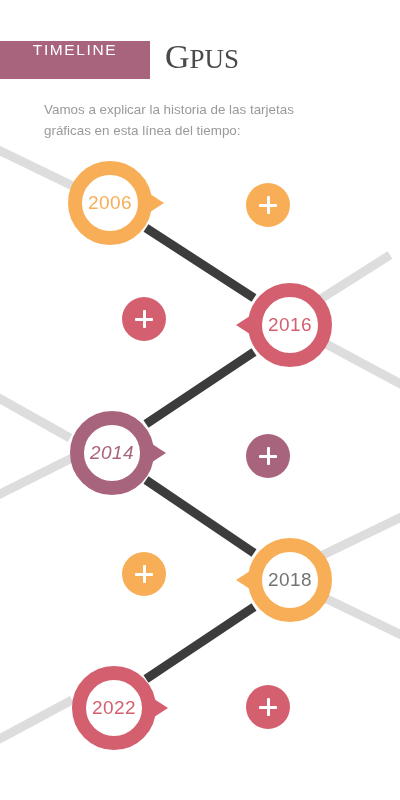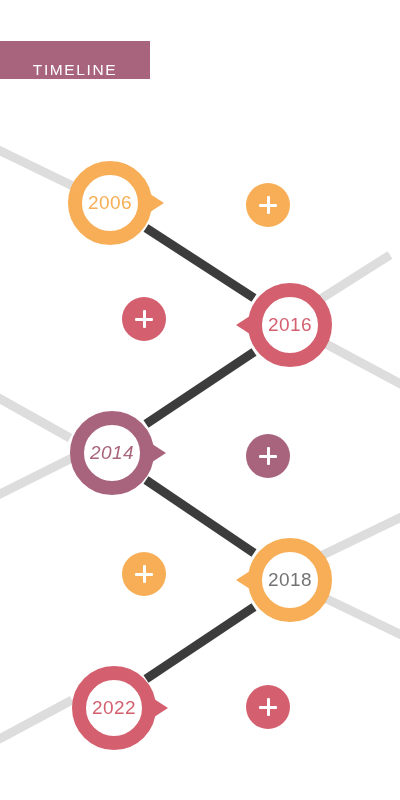--- a/index.html
+++ b/index.html
@@ -33,21 +33,21 @@
     background: transparent;
   }
   .timeline-badge {
     position: absolute;
     left: 0;
     top: 41px;
     width: 150px;
     height: 38px;
     background: #a9647d;
     display: flex;
-    align-items: flex-end;
+    align-items: flex-start;
     justify-content: center;
   }
   .timeline-badge-label {
     color: #ffffff;
     font-size: 15.5px;
     letter-spacing: 1.6px;
     font-family: "Liberation Sans", sans-serif;
     font-weight: 400;
   }
   .logo-text {
@@ -190,20 +190,24 @@
         <line x1="254" y1="352" x2="146" y2="424" stroke="#3c3c3c" stroke-width="9" stroke-linecap="butt"></line>
         <line x1="146" y1="480" x2="254" y2="553" stroke="#3c3c3c" stroke-width="9" stroke-linecap="butt"></line>
         <line x1="254" y1="607" x2="146" y2="679" stroke="#3c3c3c" stroke-width="9" stroke-linecap="butt"></line>
       </g>
   </svg>
 
   <div class="header">
     <div class="timeline-badge">
       <span class="timeline-badge-label">TIMELINE</span>
     </div>
+    <div class="logo-text">
+      <span class="lead">G</span><span class="rest">PUS</span>
+    </div>
+    <div class="subtitle">Vamos a explicar la historia de las tarjetas gráficas en esta línea del tiempo:</div>
   </div>
 
   <div id="nodes-layer">
       <div class="node" style="left: 68px; top: 161px;">
         <div class="node-tail right" style="border-left-color: rgb(247, 174, 86);"></div>
         <div class="node-ring" style="border-color: rgb(247, 174, 86);"></div>
         <div class="node-year" style="color: rgb(247, 174, 86);">2006</div>
       </div>
       <div class="node" style="left: 248px; top: 283px;">
         <div class="node-tail left" style="border-right-color: rgb(212, 96, 111);"></div>

